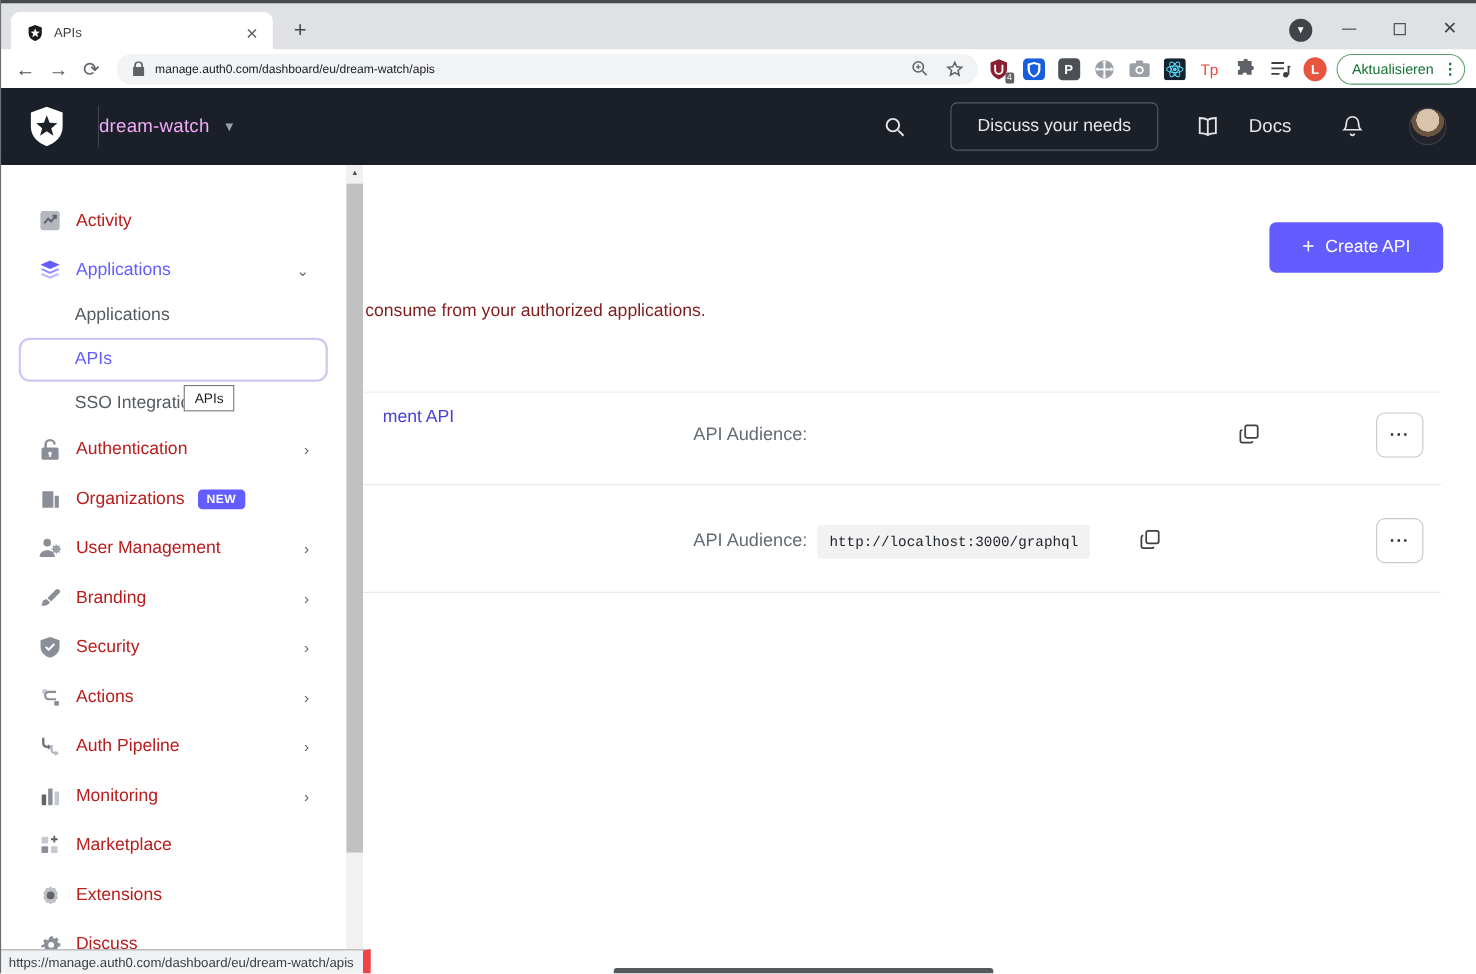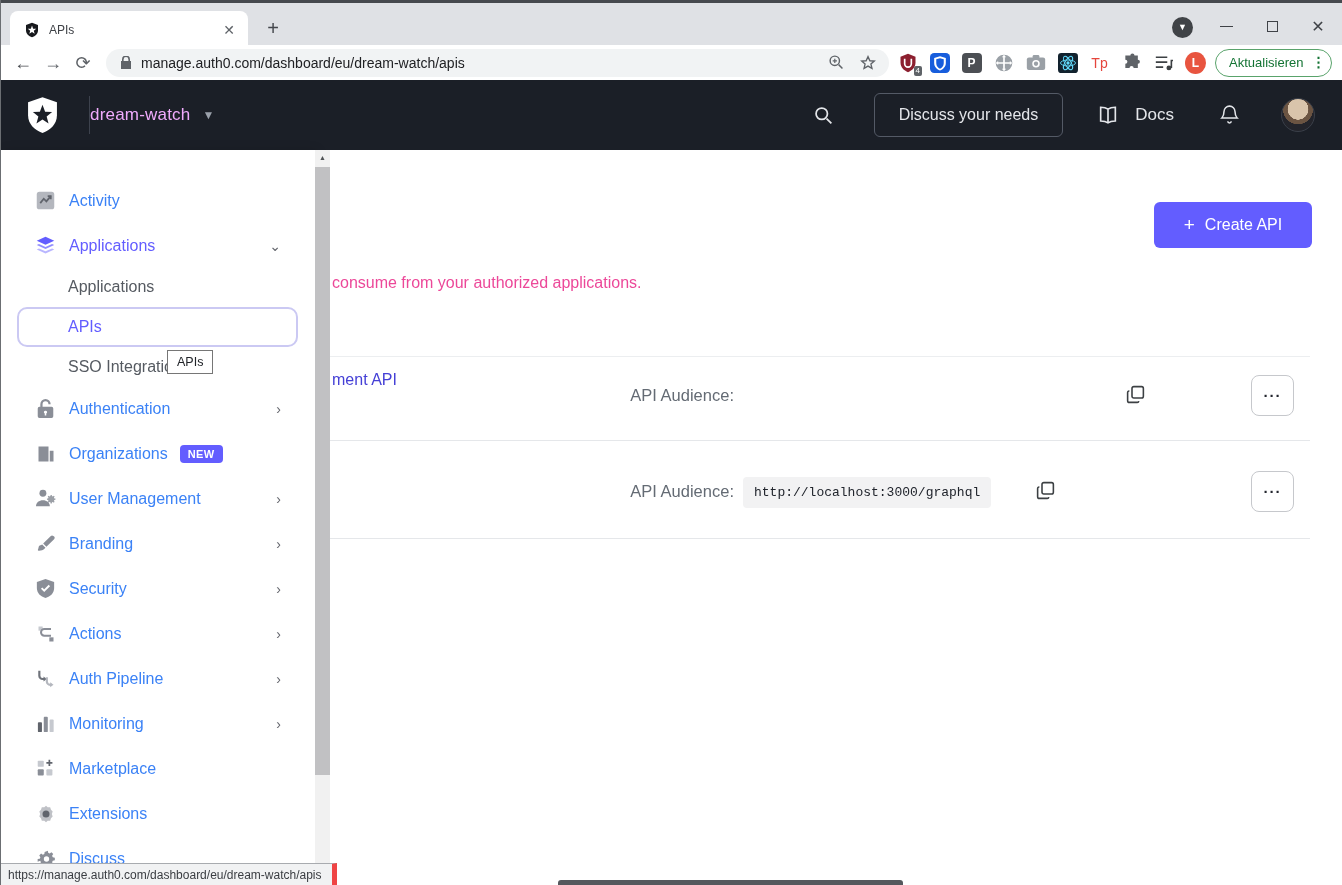--- a/index.html
+++ b/index.html
@@ -16,86 +16,86 @@
   .wbtn { position:absolute; top:3px; width:46px; height:40px; display:flex; align-items:center; justify-content:center; color:#3f4247; }
   .wbtn.min { left:1203px; } .wbtn.max { left:1249px; } .wbtn.cls { left:1295px; }
   .max-glyph { width:11px; height:11px; border:1.4px solid #3f4247; }
   .min-glyph { width:13px; height:0; border-top:1.6px solid #3f4247; }
   .cls-glyph { font-size:16px; font-weight:300; }
 
   .toolbar { position:absolute; left:0; top:45px; width:1342px; height:35px; background:#ffffff; display:flex; align-items:center; }
   .navbtn { width:30px; height:28px; text-align:center; font-size:18px; color:#5f6368; line-height:28px; }
   .navbtn.back { margin-left:8px; color:#4a4d52; }
   .omnibox { margin-left:8px; width:783px; height:28px; background:#f1f3f4; border-radius:14px; display:flex; align-items:center; padding:0 12px 0 14px; }
-  .omni-url { font-size:14px; color:#202124; margin-left:9px; flex:1; white-space:nowrap; }
+  .omni-url { font-size:11px; color:#202124; margin-left:9px; flex:1; white-space:nowrap; }
   .omni-ic { color:#5f6368; margin-left:14px; display:flex; }
   .extrow { display:flex; align-items:center; margin-left:8px; gap:11px; }
   .ext { width:21px; height:21px; display:flex; align-items:center; justify-content:center; position:relative; }
   .badge4 { position:absolute; right:-4px; bottom:-3px; background:#5f6368; color:#fff; font-size:8px; padding:0 2px; border-radius:2px; line-height:10px; }
   .sq { width:20px; height:20px; border-radius:4px; display:flex; align-items:center; justify-content:center; color:#fff; font-size:12px; font-weight:bold; }
   .profL { width:22px; height:22px; border-radius:50%; background:#e8543f; color:#fff; font-size:12px; font-weight:bold; display:flex; align-items:center; justify-content:center; }
   .updatepill { margin-left:9px; height:28px; border:1px solid #59a36b; border-radius:14px; background:#fff; display:flex; align-items:center; padding:0 6px 0 13px; }
   .updatepill span.txt { color:#137333; font-size:13px; }
   .kebab { color:#137333; font-size:14px; font-weight:bold; margin-left:8px; letter-spacing:0; line-height:9px; width:14px; text-align:center; }
 
   
   .appheader { position:absolute; left:0; top:80px; width:1342px; height:70px; background:#1b1f27; display:flex; align-items:center; }
   .a0logo { margin-left:26px; display:flex; }
   .hdr-div { width:1px; height:38px; background:#3d424d; margin-left:30px; }
   .tenant { color:#f0abfc; font-size:17px; font-weight:normal; letter-spacing:.2px; }
   .tenant-chev { color:#9aa0aa; font-size:12px; margin-left:12px; }
   .hdr-right { margin-left:auto; display:flex; align-items:center; margin-right:27px; }
   .hdr-search { display:flex; margin-right:40px; }
   .discuss { height:44px; border:1px solid #545a66; border-radius:6px; color:#e4e6ea; font-size:16px; display:flex; align-items:center; padding:0 24px; background:transparent; }
-  .docs { display:flex; align-items:center; margin-left:34px; color:#e4e6ea; font-size:17px; gap:16px; }
+  .docs { display:flex; align-items:center; margin-left:34px; color:#e4e6ea; font-size:17px; gap:26px; }
   .bellwrap { margin-left:46px; display:flex; }
   .avatar { margin-left:42px; width:34px; height:34px; border-radius:50%; background:
      radial-gradient(circle at 50% 32%, #d9c4ab 0 38%, #6b5442 39% 55%, #23242b 56%); border:1px solid #3a3f49; }
 
   
   .sidebar { position:absolute; left:0; top:150px; width:315px; height:735px; background:#fff; box-shadow:3px 0 10px rgba(0,0,0,.12); padding-top:28px; z-index:5; }
   .sitem { height:45px; display:flex; align-items:center; padding-left:35px; }
   .sitem .ic { width:21px; display:flex; justify-content:center; color:#8a8e97; }
-  .sitem .lbl { margin-left:13px; font-size:16px; color:#3b82f6; font-weight:500; }
+  .sitem .lbl { margin-left:13px; font-size:16px; color:#b91c1c; font-weight:500; }
   .sitem.active .lbl, .sitem.active .ic { color:#635dff; }
   .chev { margin-left:auto; margin-right:34px; color:#65676e; font-size:14px; }
   .subitem { height:38px; display:flex; align-items:center; padding-left:68px; }
   .subitem .lbl { font-size:16px; color:#555a61; }
   .subitem.active .lbl { color:#635dff; }
   .focusring { margin:1px 17px; border:2px solid #cbc9f3; border-radius:10px; }
   .focusring .subitem { height:36px; padding-left:49px; }
   .newbadge { margin-left:12px; background:#635dff; color:#fff; font-size:11px; font-weight:bold; padding:3px 8px; border-radius:4px; letter-spacing:.4px; }
 
   .sscroll { position:absolute; left:315px; top:150px; width:15px; height:735px; background:#f1f1f1; z-index:6; }
   .sscroll .arrow { height:15px; text-align:center; font-size:7px; color:#505356; line-height:15px; }
   .sscroll .thumb { position:absolute; top:17px; left:0; width:15px; height:608px; background:#c1c1c3; }
 
   
   .main { position:absolute; left:0; top:150px; width:1342px; height:735px; background:#fff; }
   .create-btn { position:absolute; left:1154px; top:52px; width:158px; height:46px; background:#635dff; border:none; border-radius:6px; color:#fff; font-size:16px; font-weight:500; display:flex; align-items:center; justify-content:center; gap:10px; font-family:"Liberation Sans",sans-serif; }
   .create-plus { font-size:19px; font-weight:400; }
-  .descr { position:absolute; left:332px; top:124px; font-size:16px; color:#ec4899; }
+  .descr { position:absolute; left:332px; top:124px; font-size:16px; color:#7f1d1d; }
   .apitable-top { position:absolute; left:330px; top:206px; width:980px; border-top:1px solid #eceef0; }
   .apirow { position:absolute; left:330px; width:980px; }
   .row1 { top:206px; height:84px; }
   .row2 { top:290px; height:98px; }
   .rowdiv { position:absolute; left:330px; width:980px; border-top:1px solid #e5e7ea; }
   .div1 { top:290px; } .div2 { top:388px; }
-  .api-name { position:absolute; left:2px; top:15px; font-size:16px; font-weight:500; color:#4540d6; }
+  .api-name { position:absolute; left:18px; top:15px; font-size:16px; font-weight:500; color:#4540d6; }
   .aud-label { position:absolute; left:284px; width:120px; text-align:right; font-size:16.5px; color:#646b74; }
   .aud-chip { position:absolute; left:413px; height:31px; background:#f2f2f3; border-radius:4px; font-family:"Liberation Mono","DejaVu Sans Mono",monospace; font-size:13px; color:#20242c; display:flex; align-items:center; padding:0 11px; white-space:nowrap; }
   .copybtn { position:absolute; display:flex; color:#3c4043; }
   .menubtn { position:absolute; left:921px; width:43px; height:41px; background:#fff; border:1px solid #c6c8cc; border-radius:8px; color:#23262e; font-size:15px; font-weight:bold; letter-spacing:1px; display:flex; align-items:center; justify-content:center; font-family:"Liberation Sans",sans-serif; }
   .r1 .aud-label { top:30px; } .r1 .aud-chip { top:25px; max-width:374px; } .r1 .copybtn { left:795px; top:28px; }
   .r1 .menubtn { top:19px; }
   .r2 .aud-label { top:42px; } .r2 .aud-chip { top:37px; } .r2 .copybtn { left:705px; top:40px; }
   .r2 .menubtn { top:31px; }
 
   .tooltip { position:absolute; left:167px; top:350px; background:#fff; border:1px solid #767676; padding:4px 9px; font-size:12.5px; color:#202328; z-index:9; }
-  .statusbar { position:absolute; left:0; top:863px; width:337px; height:22px; background:#f1f2f3; border-top:1px solid #a8abaf; border-right:5px solid #ef4444; font-size:12px; color:#3a3d42; display:flex; align-items:center; padding-left:8px; z-index:10; white-space:nowrap; overflow:hidden; }
+  .statusbar { position:absolute; left:0; top:863px; width:337px; height:22px; background:#f1f2f3; border-top:1px solid #a8abaf; border-right:7px solid #ef4444; font-size:12px; color:#3a3d42; display:flex; align-items:center; padding-left:8px; z-index:10; white-space:nowrap; overflow:hidden; }
   .bottom-sliver { position:absolute; left:558px; top:880px; width:345px; height:5px; background:#55585d; border-radius:3px 3px 0 0; }
   .winedge { position:absolute; left:0; top:0; width:1px; height:885px; background:#6b6e72; z-index:20; }
 </style>
 </head>
 <body>
 
 <div class="titlebar">
   <div class="tab">
     <span style="display:flex">
       <svg width="16" height="16" viewBox="0 0 24 24">

